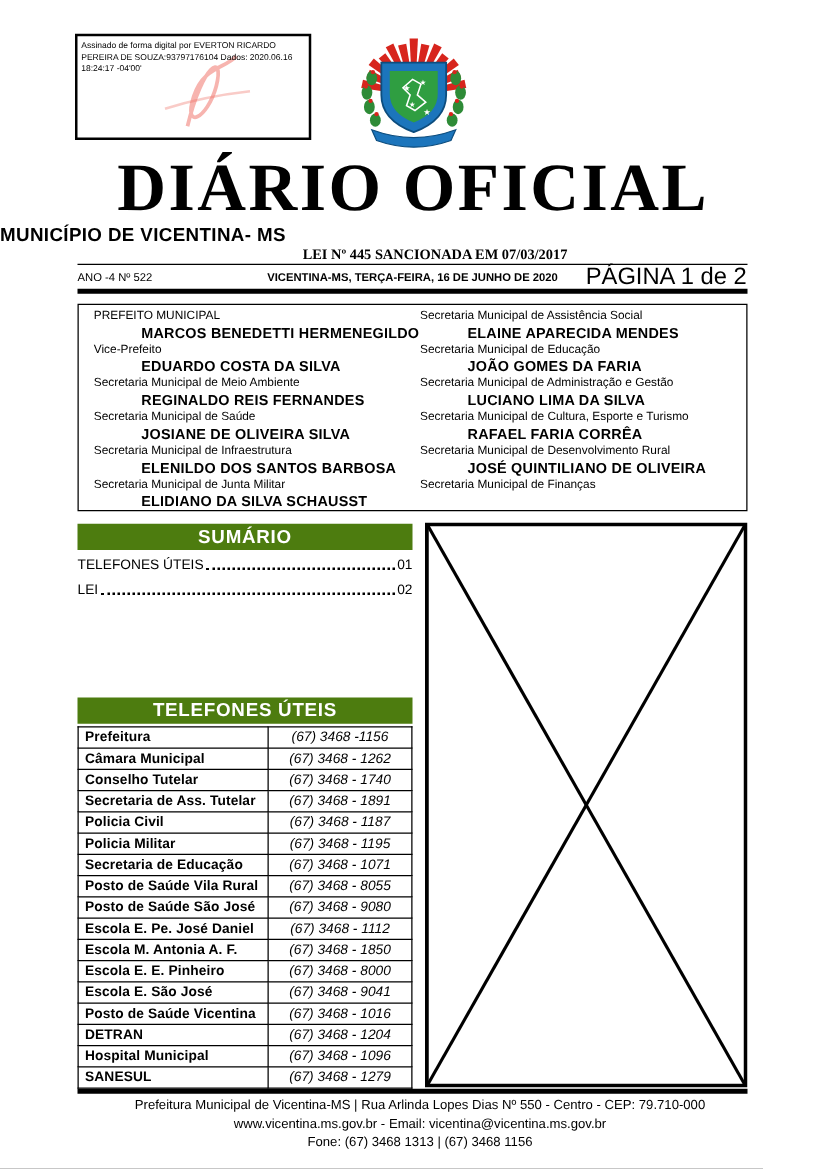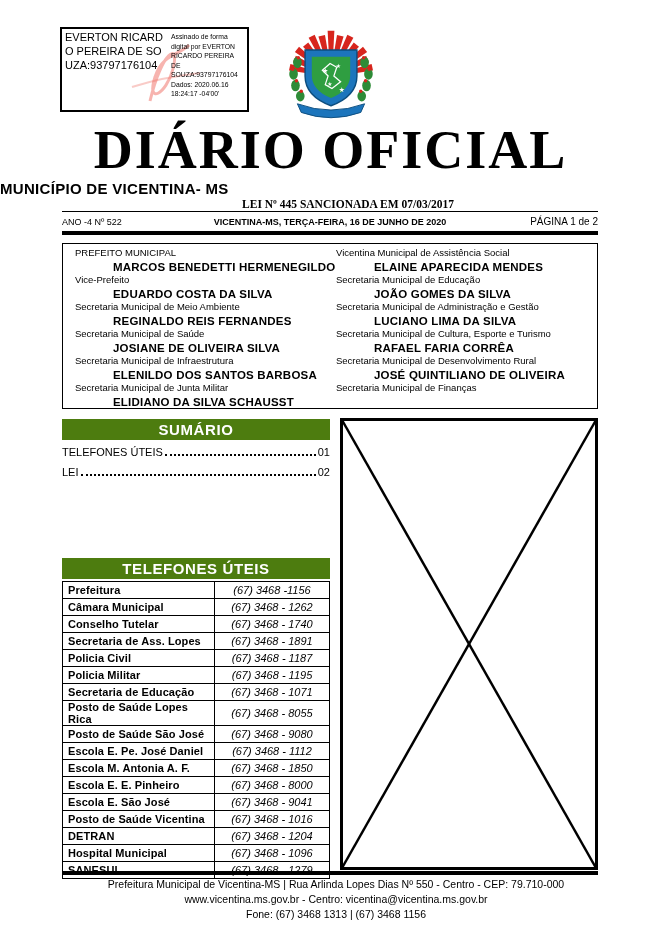--- a/index.html
+++ b/index.html
@@ -36,21 +36,21 @@
     font-size:15px; font-weight:bold; letter-spacing:0.3px;
   }
   .law {
     position:absolute; left:0; top:198px; width:100%; text-align:center;
     font-family:"Liberation Serif", serif; font-size:11.5px; font-weight:600;padding-left:35px;
   }
   .rule-thin  { position:absolute; left:62px; right:63px; top:211px; height:1px; background:#000; }
   .info-bar   { position:absolute; left:62px; right:63px; top:212px; height:19px; display:flex; align-items:center; }
   .info-left  { width:130px; font-size:9px; }
   .info-center{ flex:1; text-align:center; font-size:9px; font-weight:600; }
-  .info-right { width:130px; text-align:right; font-size:10px; }
+  .info-right { width:130px; text-align:center; font-size:19px; }
   .rule-thick { position:absolute; left:62px; right:63px; top:231px; height:4px; background:#000; }
   
   .officials {
     position:absolute; left:62px; right:63px; top:243px; height:166px;
     border:1.5px solid #000; display:flex; padding:3px 0 0 12px;
   }
   .off-col { width:50%; }
   .off-role { font-size:9.5px; line-height:12.5px; }
   .off-name { font-size:11.5px; line-height:14.5px; font-weight:bold; margin-left:38px; letter-spacing:0.2px; }
   
@@ -76,21 +76,20 @@
 </head>
 <body>
 
 <div class="page">
 
   <div class="sig-box">
     <svg class="sig-squiggle" width="185" height="81" viewBox="0 0 185 81">
       <path d="M88,72 C100,22 118,12 111,40 C104,66 84,76 93,48 C101,24 118,26 127,16" stroke="#ef6a5f" stroke-width="3" fill="none" opacity="0.5"></path>
       <path d="M70,58 C95,50 120,46 138,44" stroke="#ef6a5f" stroke-width="2" fill="none" opacity="0.35"></path>
     </svg>
-    <div class="sig-left">EVERTON RICARDO PEREIRA DE SOUZA:93797176104</div>
     <div class="sig-right">Assinado de forma digital por EVERTON RICARDO PEREIRA DE SOUZA:93797176104 Dados: 2020.06.16 18:24:17 -04'00'</div>
   </div>
 
   <svg class="coat" viewBox="0 0 100 98">
     <g fill="#d7251d">
       <polygon points="46.5,6 53.5,6 52,32 48,32" transform="rotate(-78,50,50)"></polygon>
       <polygon points="46.5,8 53.5,8 52,32 48,32" transform="rotate(-65,50,50)"></polygon>
       <polygon points="46.5,5 53.5,5 52,32 48,32" transform="rotate(-52,50,50)"></polygon>
       <polygon points="46.5,8 53.5,8 52,32 48,32" transform="rotate(-39,50,50)"></polygon>
       <polygon points="46.5,4 53.5,4 52,32 48,32" transform="rotate(-26,50,50)"></polygon>
@@ -175,27 +174,27 @@
 
         <div>
           <div class="off-role">Secretaria Municipal de Junta Militar</div>
           <div class="off-name">ELIDIANO DA SILVA SCHAUSST</div>
         </div>
 
     </div>
     <div class="off-col">
 
         <div>
-          <div class="off-role">Vicentina Municipal de Assistência Social</div>
+          <div class="off-role">Secretaria Municipal de Assistência Social</div>
           <div class="off-name">ELAINE APARECIDA MENDES</div>
         </div>
 
         <div>
           <div class="off-role">Secretaria Municipal de Educação</div>
-          <div class="off-name">JOÃO GOMES DA SILVA</div>
+          <div class="off-name">JOÃO GOMES DA FARIA</div>
         </div>
 
         <div>
           <div class="off-role">Secretaria Municipal de Administração e Gestão</div>
           <div class="off-name">LUCIANO LIMA DA SILVA</div>
         </div>
 
         <div>
           <div class="off-role">Secretaria Municipal de Cultura, Esporte e Turismo</div>
           <div class="off-name">RAFAEL FARIA CORRÊA</div>
@@ -245,41 +244,41 @@
             <td class="td-name">Câmara Municipal</td>
             <td class="td-phone">(67) 3468 - 1262</td>
           </tr>
 
           <tr>
             <td class="td-name">Conselho Tutelar</td>
             <td class="td-phone">(67) 3468 - 1740</td>
           </tr>
 
           <tr>
-            <td class="td-name">Secretaria de Ass. Lopes</td>
+            <td class="td-name">Secretaria de Ass. Tutelar</td>
             <td class="td-phone">(67) 3468 - 1891</td>
           </tr>
 
           <tr>
             <td class="td-name">Policia Civil</td>
             <td class="td-phone">(67) 3468 - 1187</td>
           </tr>
 
           <tr>
             <td class="td-name">Policia Militar</td>
             <td class="td-phone">(67) 3468 - 1195</td>
           </tr>
 
           <tr>
             <td class="td-name">Secretaria de Educação</td>
             <td class="td-phone">(67) 3468 - 1071</td>
           </tr>
 
           <tr>
-            <td class="td-name">Posto de Saúde Lopes Rica</td>
+            <td class="td-name">Posto de Saúde Vila Rural</td>
             <td class="td-phone">(67) 3468 - 8055</td>
           </tr>
 
           <tr>
             <td class="td-name">Posto de Saúde São José</td>
             <td class="td-phone">(67) 3468 - 9080</td>
           </tr>
 
           <tr>
             <td class="td-name">Escola E. Pe. José Daniel</td>
@@ -327,17 +326,17 @@
 
   <svg class="xbox" viewBox="0 0 258 452" preserveAspectRatio="none">
     <rect x="1.5" y="1.5" width="255" height="449" fill="none" stroke="#000" stroke-width="3"></rect>
     <line x1="2" y1="2" x2="256" y2="450" stroke="#000" stroke-width="2.5"></line>
     <line x1="256" y1="2" x2="2" y2="450" stroke="#000" stroke-width="2.5"></line>
   </svg>
 
   <div class="footer-rule"></div>
   <div class="footer">
     <div>Prefeitura Municipal de Vicentina-MS | Rua Arlinda Lopes Dias Nº 550 - Centro - CEP: 79.710-000</div>
-    <div>www.vicentina.ms.gov.br - Centro: vicentina@vicentina.ms.gov.br</div>
+    <div>www.vicentina.ms.gov.br - Email: vicentina@vicentina.ms.gov.br</div>
     <div>Fone: (67) 3468 1313 | (67) 3468 1156</div>
   </div>
 
 </div>
 
 </body></html>

